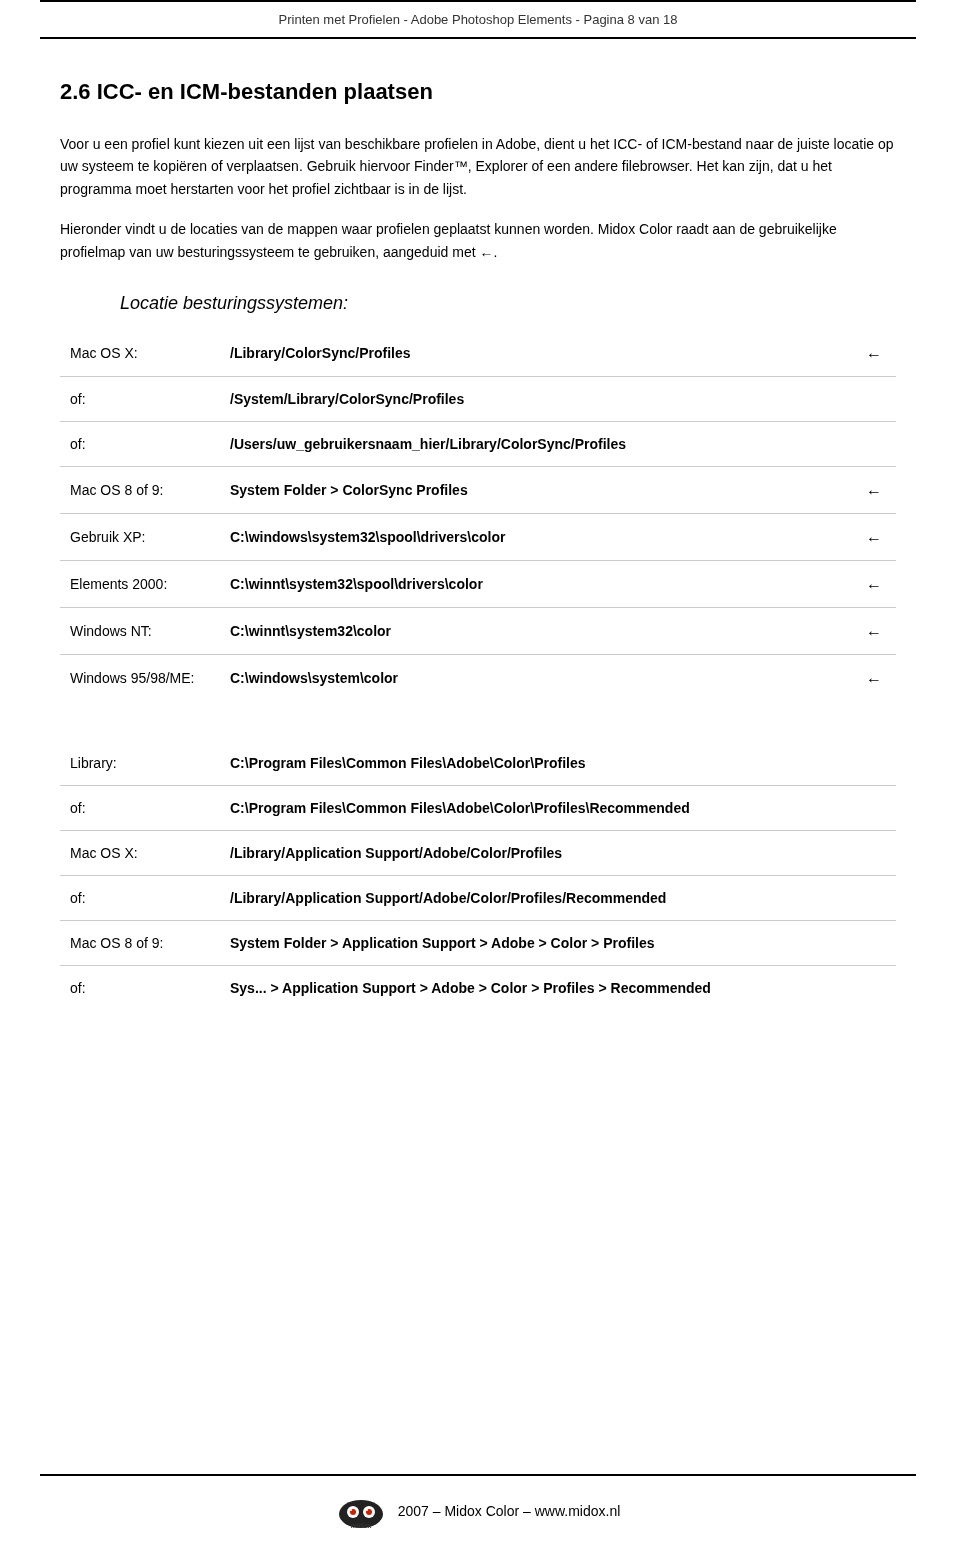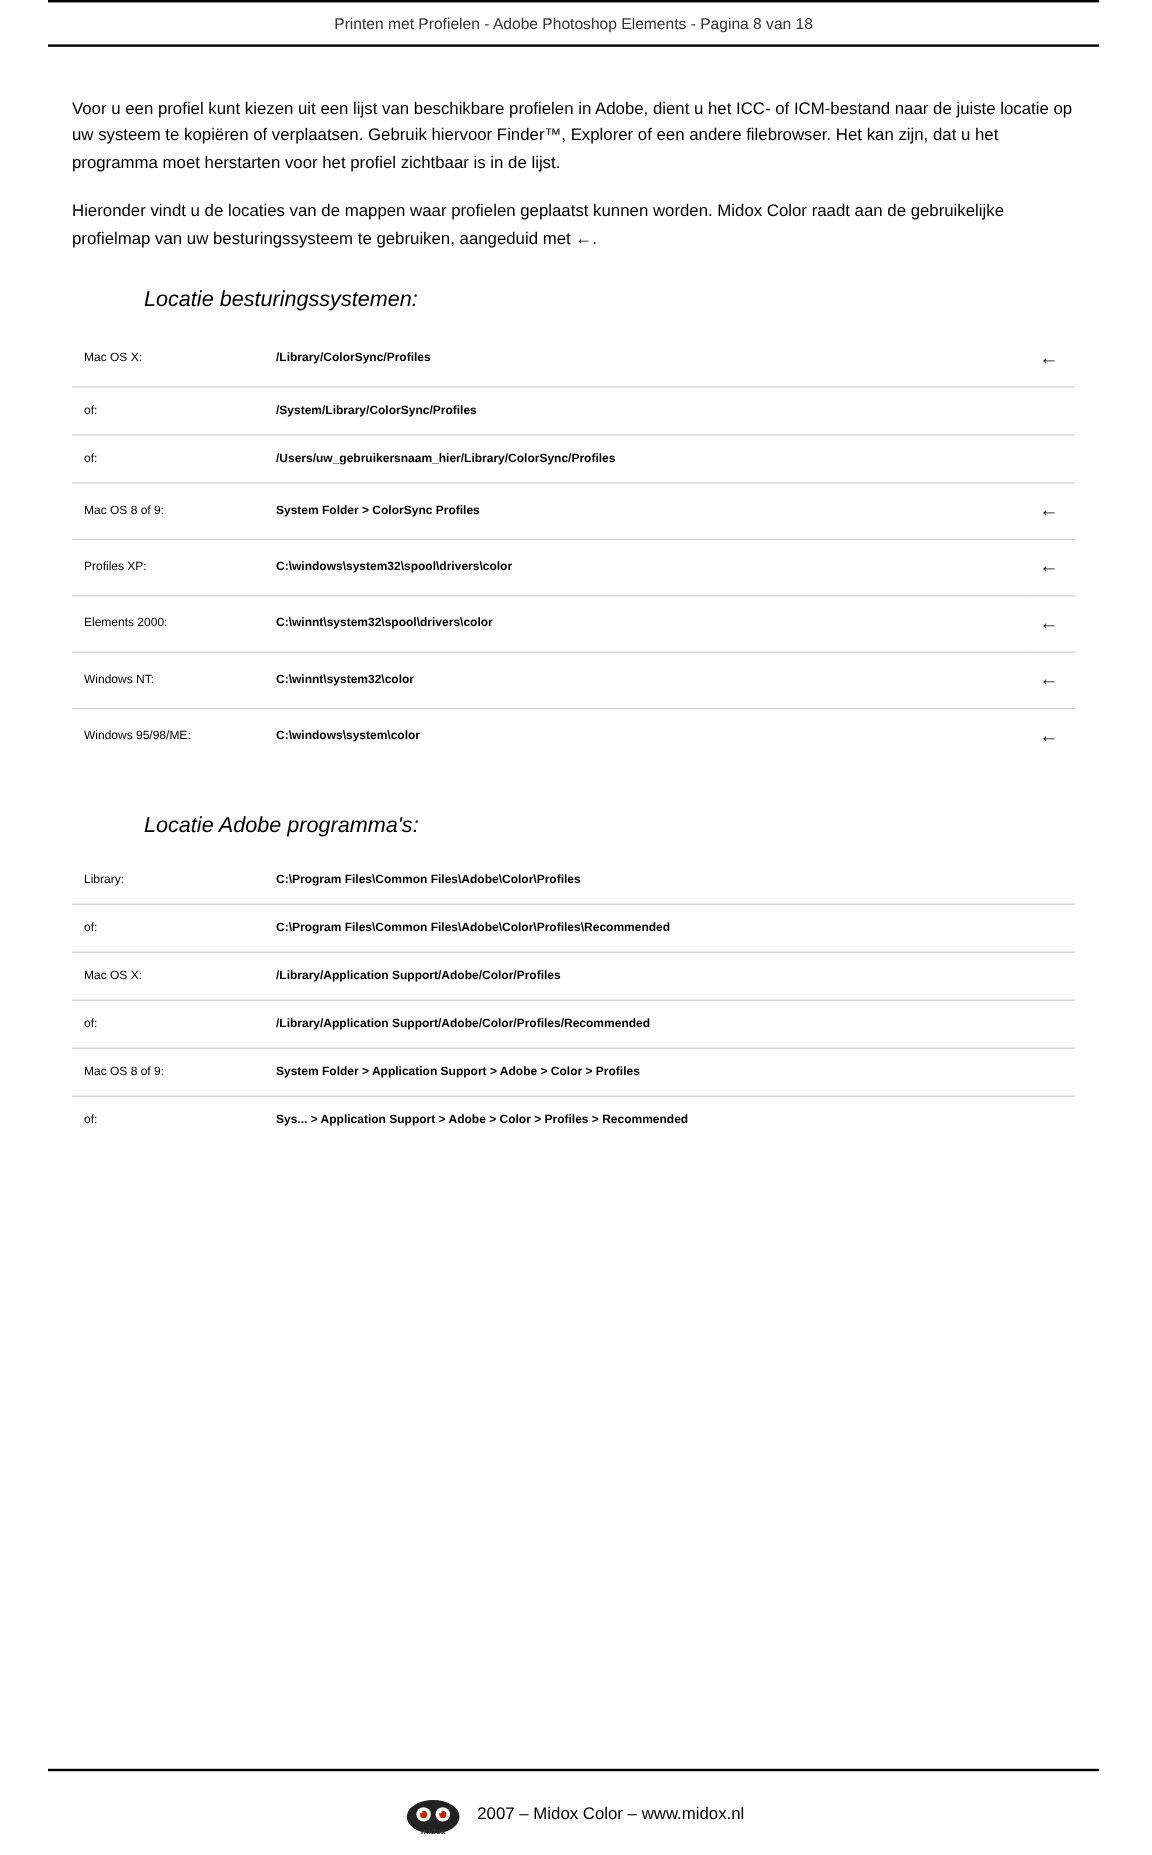--- a/index.html
+++ b/index.html
@@ -68,21 +68,21 @@
       margin-bottom: 10px;
     }
 
     .location-table tr {
       border-bottom: none;
     }
 
     .location-table td {
       padding: 14px 10px;
       vertical-align: middle;
-      font-size: 10px;
+      font-size: 14px;
       color: #000;
       border-bottom: 1px solid #ccc;
     }
 
     .location-table td:first-child {
       width: 160px;
       font-weight: normal;
       color: #000;
     }
 
@@ -139,20 +139,21 @@
   <div class="top-border"></div>
 
   <div class="header-bar">
     <span>Printen met Profielen - Adobe Photoshop Elements - Pagina 8 van 18</span>
   </div>
 
   <div class="bottom-header-border"></div>
 
   <div class="content">
 
+    <div class="section-title">2.6 ICC- en ICM-bestanden plaatsen</div>
 
     <div class="intro-text">
       Voor u een profiel kunt kiezen uit een lijst van beschikbare profielen in Adobe, dient u het ICC- of
       ICM-bestand naar de juiste locatie op uw systeem te kopiëren of verplaatsen. Gebruik hiervoor
       Finder™, Explorer of een andere filebrowser. Het kan zijn, dat u het programma moet herstarten
       voor het profiel zichtbaar is in de lijst.
     </div>
 
     <div class="intro-text">
       Hieronder vindt u de locaties van de mappen waar profielen geplaatst kunnen worden. Midox Color raadt aan de gebruikelijke profielmap van uw besturingssysteem te gebruiken, aangeduid met ←.
@@ -176,21 +177,21 @@
           <td>of:</td>
           <td>/Users/uw_gebruikersnaam_hier/Library/ColorSync/Profiles</td>
           <td></td>
         </tr>
         <tr>
           <td>Mac OS 8 of 9:</td>
           <td>System Folder &gt; ColorSync Profiles</td>
           <td>←</td>
         </tr>
         <tr>
-          <td>Profiles XP:</td>
+          <td>Gebruik XP:</td>
           <td>C:\windows\system32\spool\drivers\color</td>
           <td>←</td>
         </tr>
         <tr>
           <td>Elements 2000:</td>
           <td>C:\winnt\system32\spool\drivers\color</td>
           <td>←</td>
         </tr>
         <tr>
           <td>Windows NT:</td>
@@ -199,21 +200,20 @@
         </tr>
         <tr class="no-border-row">
           <td>Windows 95/98/ME:</td>
           <td>C:\windows\system\color</td>
           <td>←</td>
         </tr>
       </tbody>
     </table>
 
     <div class="adobe-section-gap">
-      <div class="subsection-title">Locatie Adobe programma's:</div>
 
       <table class="location-table adobe-table">
         <tbody>
           <tr>
             <td>Library:</td>
             <td><strong>C:\Program Files\Common Files\Adobe\Color\Profiles</strong></td>
             <td></td>
           </tr>
           <tr>
             <td>of:</td>

